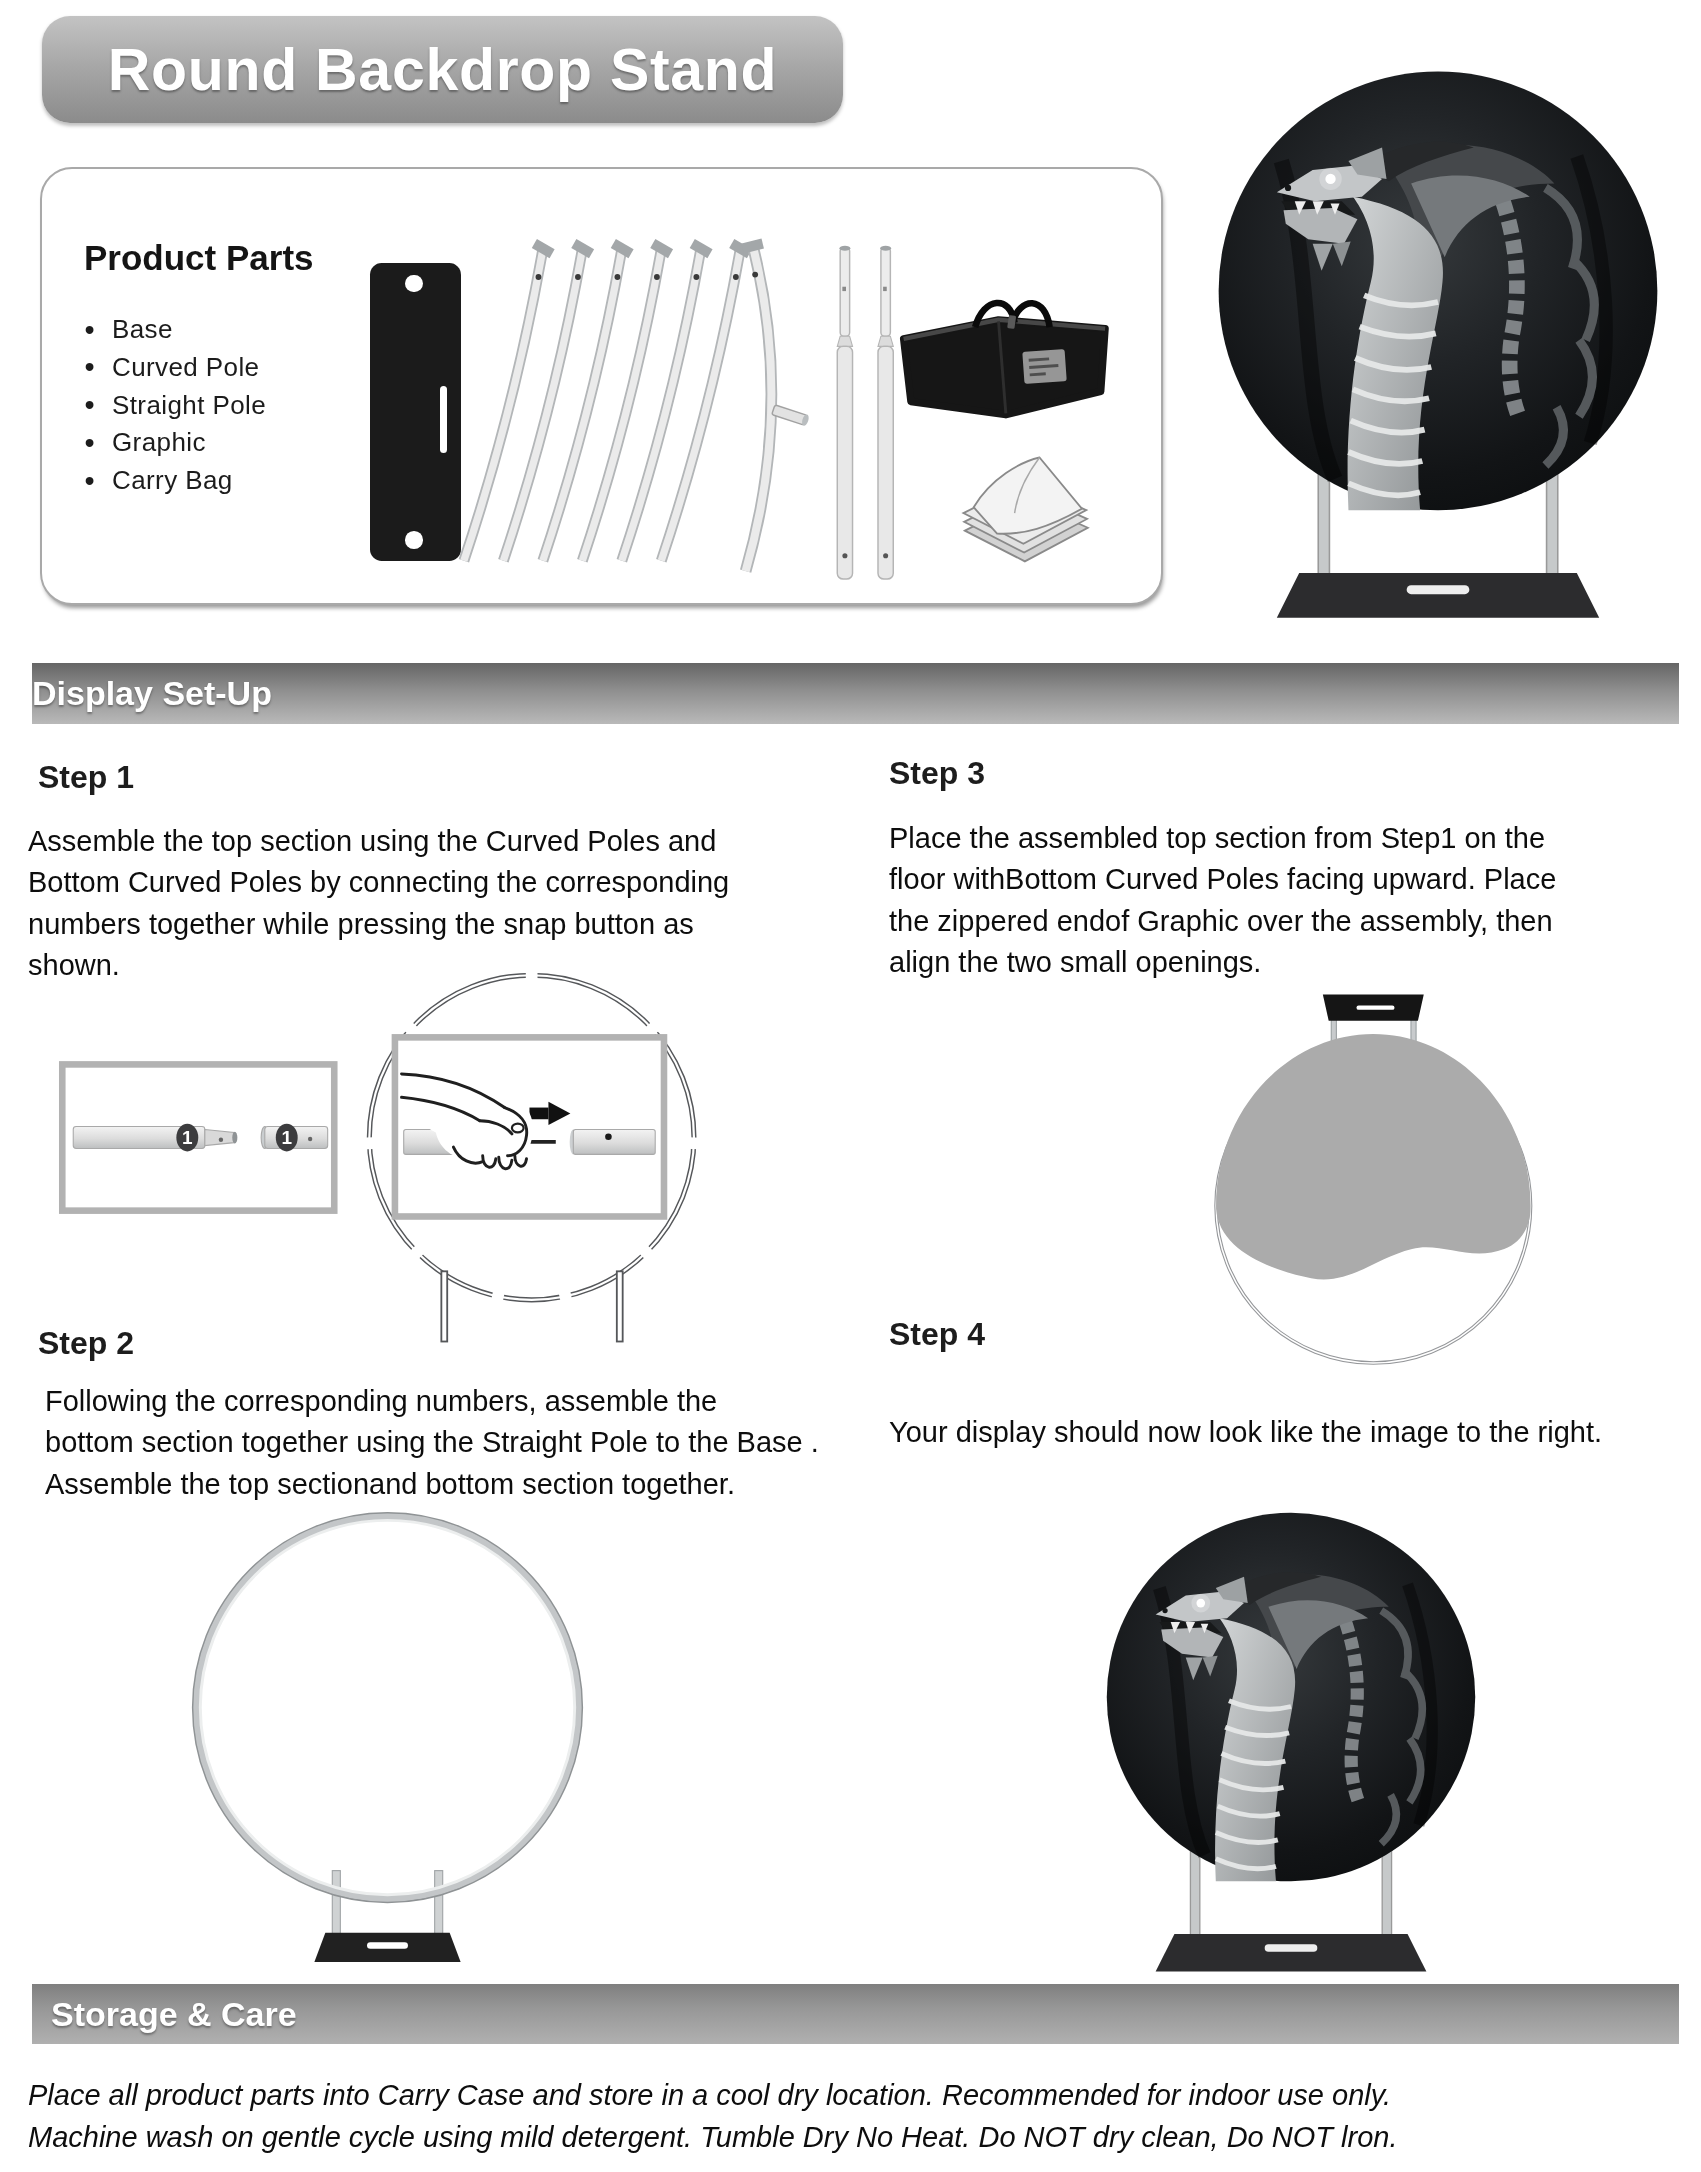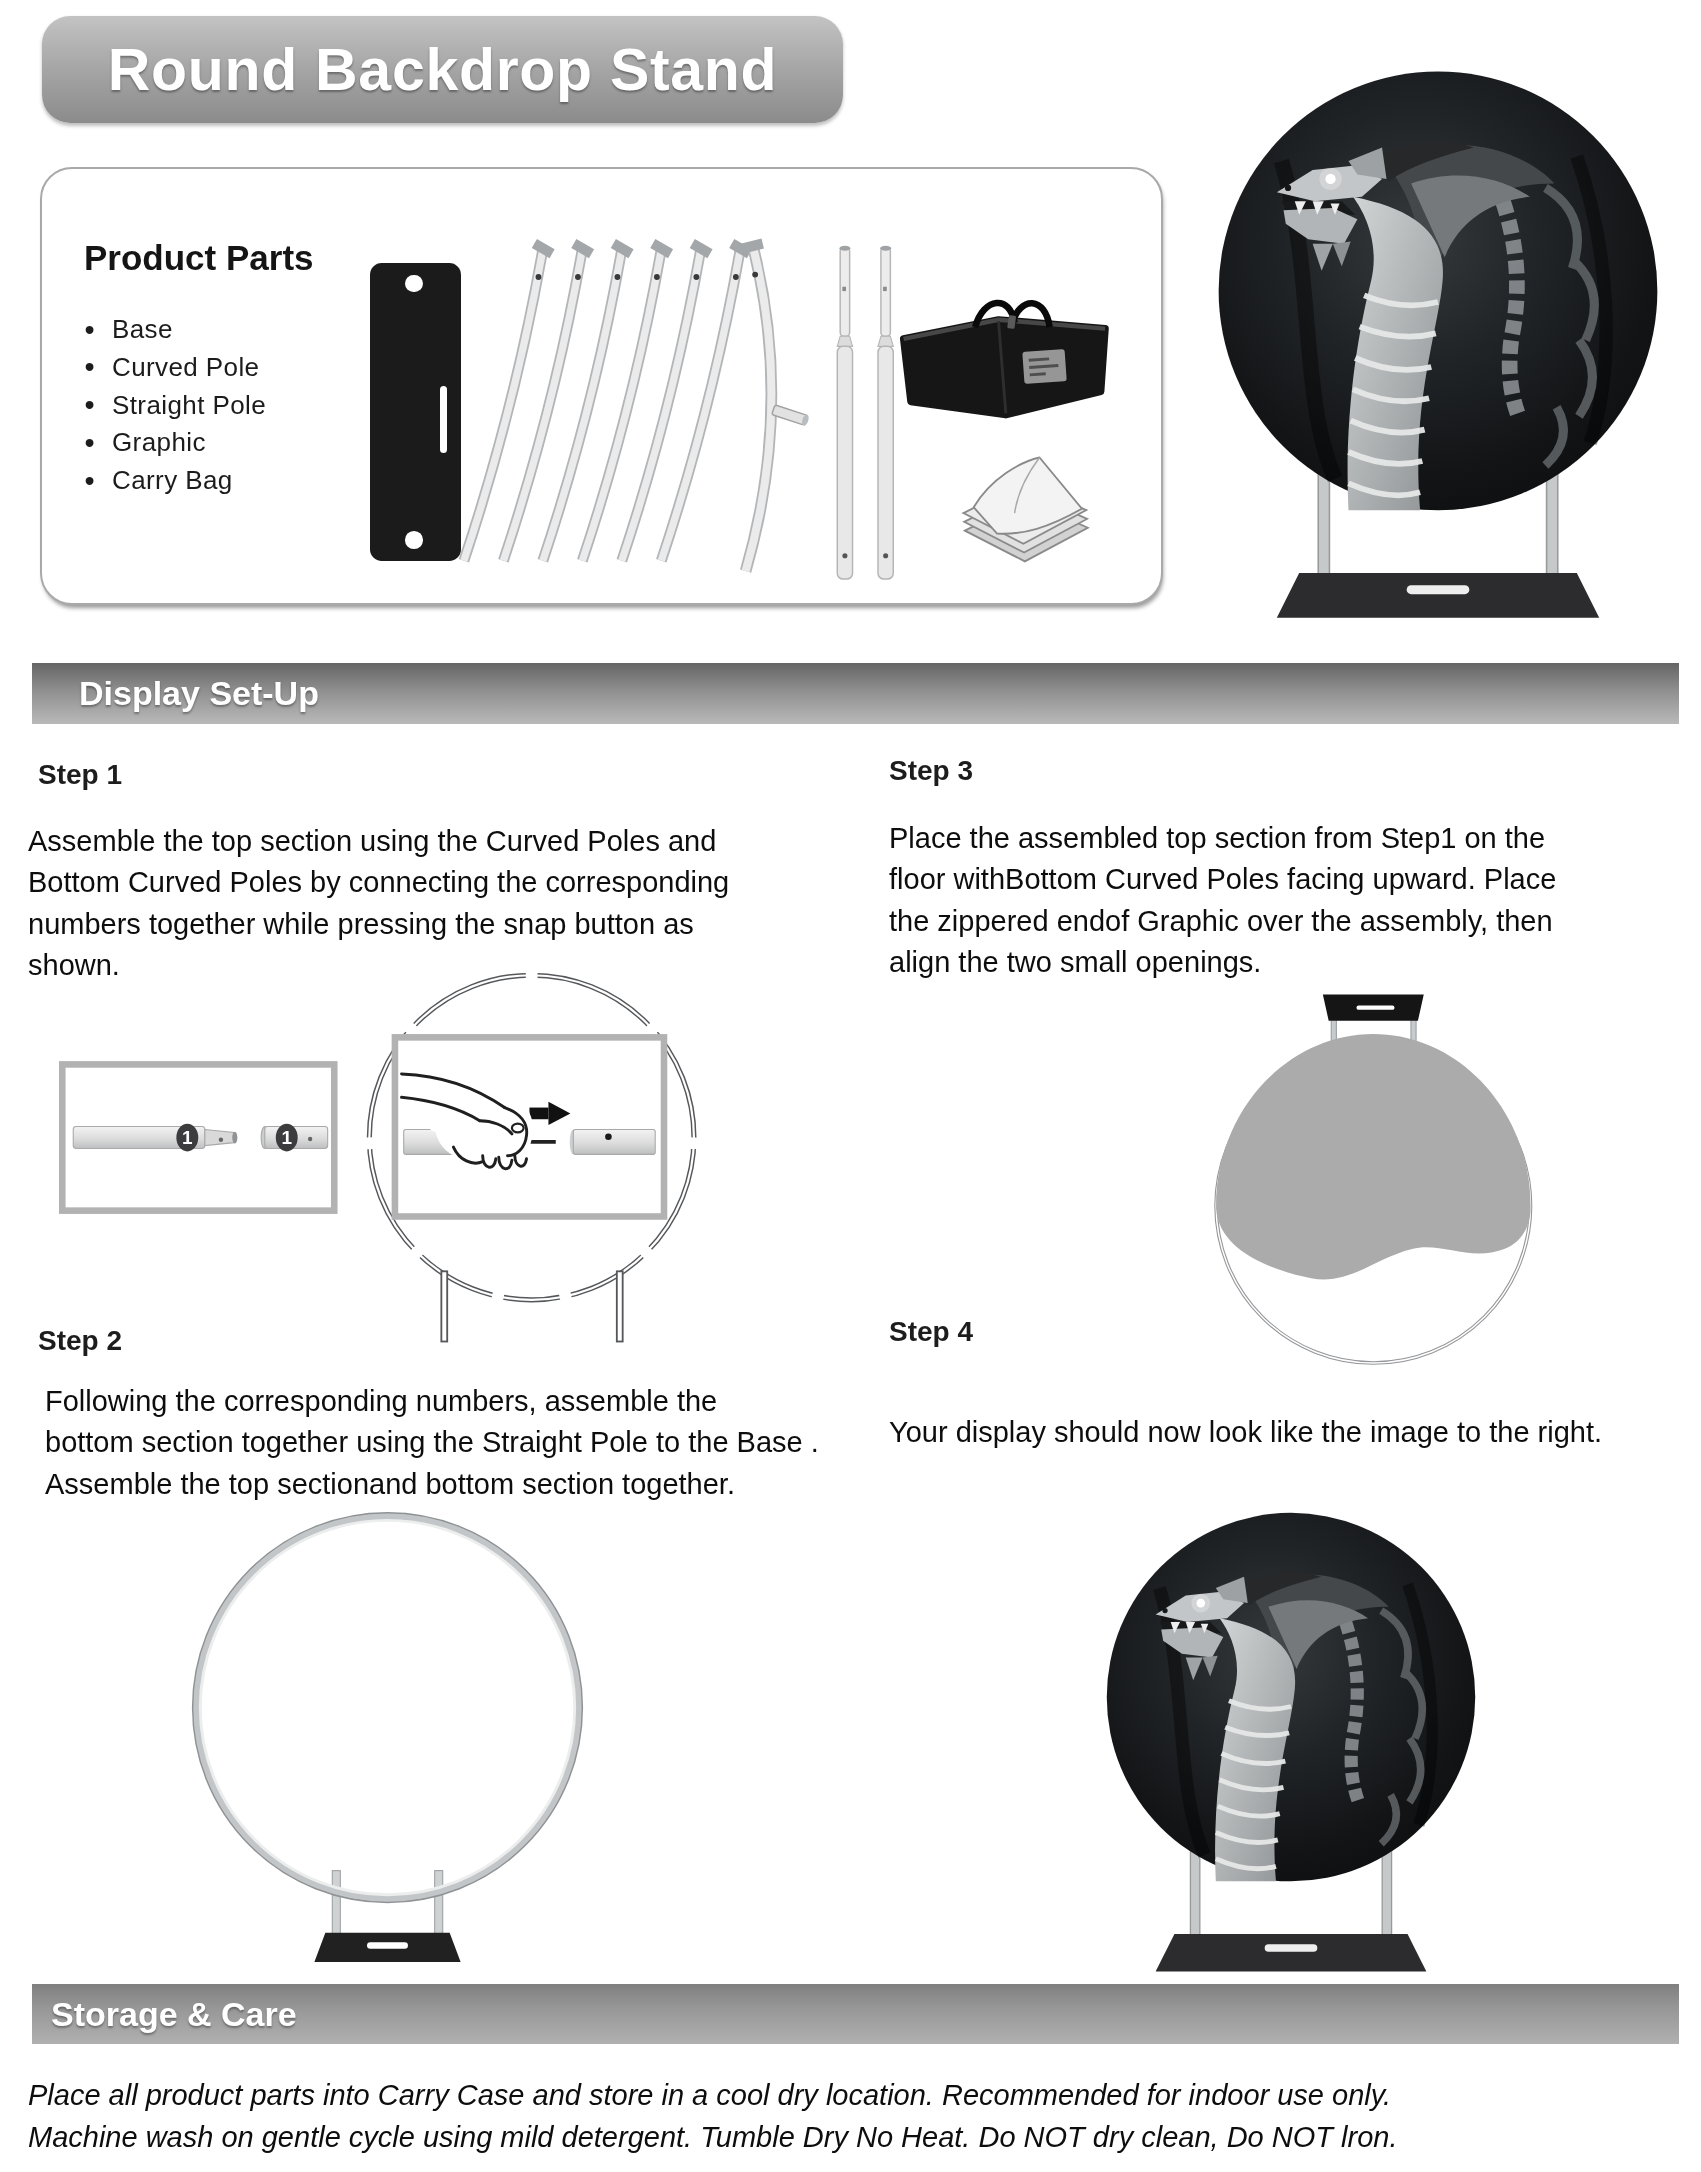--- a/index.html
+++ b/index.html
@@ -21,41 +21,41 @@
   }
   .section-banner{
     left:32px;width:1669px;height:61px;
     background:linear-gradient(180deg,#656565 0%,#8f8f8f 45%,#b9b9b9 100%);
     display:flex;align-items:center;
   }
   .section-banner.setup{top:663px;}
   .section-banner.storage{top:1984px;height:60px;
     background:linear-gradient(180deg,#7f7f7f 0%,#979797 40%,#b0b0b0 100%);}
   .section-banner span{
-    color:#fff;font-size:34px;font-weight:bold;padding-left:47px;
+    color:#fff;font-size:34px;font-weight:bold;
     text-shadow:0 1.5px 2.2px rgba(0,0,0,.35);
   }
   
   .parts-box{
     left:40px;top:167px;width:1119px;height:434px;background:#fff;
     border:2.2px solid #a9a9a9;border-radius:32px;
     box-shadow:1.5px 4.4px 4.4px -1.5px rgba(0,0,0,.4);
   }
   .parts-heading{left:42px;top:45px;font-size:35px;font-weight:bold;color:#151515;margin-top:24px;}
   .parts-list{left:41px;top:145px;list-style:none;margin:0;padding:0;font-size:26px;letter-spacing:0.4px;color:#1c1c1c;}
   .parts-list li{position:relative;padding-left:29px;margin-bottom:6.6px;line-height:1.2;}
   .parts-list li::before{content:"•";position:absolute;left:1.5px;top:-1.5px;font-size:29px;color:#1c1c1c;}
   
   .base-plate{left:328px;top:94px;width:91px;height:298px;background:#1b1b1b;border-radius:11.7px;}
   .base-plate .hole{position:absolute;width:17.6px;height:17.6px;border-radius:50%;background:#fff;left:35px;}
   .base-plate .hole.top{top:11.7px;}
   .base-plate .hole.bot{top:268px;}
   .base-plate .slot{position:absolute;left:70px;top:123px;width:7.3px;height:67px;border-radius:3.7px;background:#fff;}
   
-  .step-h{font-size:28px;font-weight:bold;color:#1d1d1d;}
+  .step-h{font-size:32px;font-weight:bold;color:#1d1d1d;}
   .para{font-size:29px;line-height:1.43;color:#0d0d0d;white-space:pre-line;}
   .footer-para{left:28px;top:2074px;width:1638px;font-size:29px;line-height:1.45;color:#0d0d0d;white-space:pre-line;font-style:italic;}
   svg{display:block;}
 </style>
 </head>
 <body>
 
 <div class="page">
 
   <svg width="0" height="0" style="position:absolute" aria-hidden="true">

